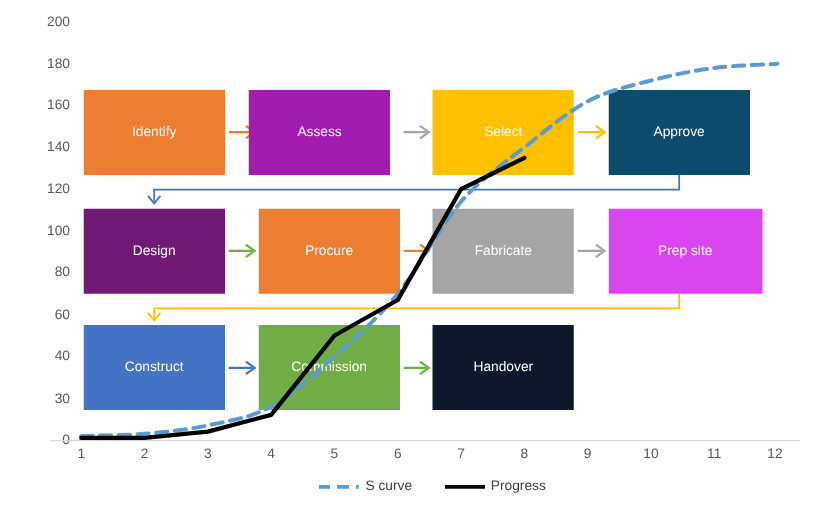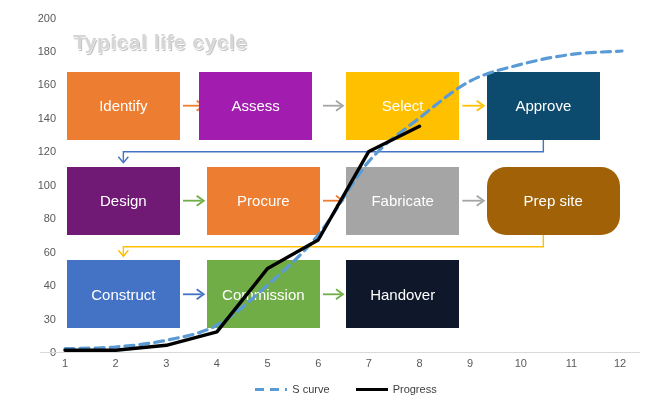--- a/index.html
+++ b/index.html
@@ -16,21 +16,21 @@
   .ytick{
     position:absolute;left:0;width:42px;text-align:right;font-size:11px;
     color:#595959;height:14px;line-height:14px;margin-left:14px;
   }
   .xtick{
     position:absolute;width:30px;text-align:center;font-size:11px;
     color:#595959;top:357px;
   }
   .pbox{
     position:absolute;display:flex;align-items:center;justify-content:center;
-    color:#fff;font-size:15px;z-index:2;
+    color:#fff;font-size:11px;z-index:2;
   }
   svg{position:absolute;left:0;top:0;}
   #under-layer{z-index:1;}
   #over-layer{z-index:3;pointer-events:none;}
   #legend{
     position:absolute;left:0;top:383px;width:660px;display:flex;
     justify-content:center;gap:26px;z-index:4;transform:translateX(16px);
   }
   .legend-item{display:flex;align-items:center;gap:5px;font-size:11px;color:#404040;}
   .swatch{width:32px;height:3px;}
@@ -75,21 +75,20 @@
       </g>
       <g>
         <path d="M543.35,139.7 L543.35,151.7 L123.35,151.7 L123.35,161.7" fill="none" stroke="#4472C4" stroke-width="1.4"></path>
         <path d="M118.35,156.7 L123.35,162.7 L128.35,156.7" fill="none" stroke="#4472C4" stroke-width="1.4"></path>
       </g>
       <g>
         <path d="M543.35,234.7 L543.35,246.7 L123.35,246.7 L123.35,255.3" fill="none" stroke="#FFC000" stroke-width="1.4"></path>
         <path d="M118.35,250.3 L123.35,256.3 L128.35,250.3" fill="none" stroke="#FFC000" stroke-width="1.4"></path>
       </g>
     </svg>
-  <div id="chart-title">Typical life cycle</div>
   <div id="boxes">
       <div class="pbox" style="left: 66.7px; top: 71.7px; width: 113.3px; height: 68px; background: rgb(237, 125, 49);">
         <span>Identify</span>
       </div>
       <div class="pbox" style="left: 199px; top: 71.7px; width: 113.3px; height: 68px; background: #a21caf;">
         <span>Assess</span>
       </div>
       <div class="pbox" style="left: 346px; top: 71.7px; width: 113.3px; height: 68px; background: rgb(255, 192, 0);">
         <span>Select</span>
       </div>
@@ -98,21 +97,21 @@
       </div>
       <div class="pbox" style="left: 66.7px; top: 166.7px; width: 113.3px; height: 68px; background: #701a75;">
         <span>Design</span>
       </div>
       <div class="pbox" style="left: 206.7px; top: 166.7px; width: 113.3px; height: 68px; background: rgb(237, 125, 49);">
         <span>Procure</span>
       </div>
       <div class="pbox" style="left: 346px; top: 166.7px; width: 113.3px; height: 68px; background: rgb(165, 165, 165);">
         <span>Fabricate</span>
       </div>
-      <div class="pbox" style="left: 486.7px; top: 166.7px; width: 133px; height: 68px; background: #a16207; border-radius: 19px;">
+      <div class="pbox" style="left: 486.7px; top: 166.7px; width: 123px; height: 68px; background: #d946ef;">
         <span>Prep site</span>
       </div>
       <div class="pbox" style="left: 66.7px; top: 260.3px; width: 113.3px; height: 68px; background: rgb(68, 114, 196);">
         <span>Construct</span>
       </div>
       <div class="pbox" style="left: 206.7px; top: 260.3px; width: 113.3px; height: 68px; background: rgb(112, 173, 71);">
         <span>Commission</span>
       </div>
       <div class="pbox" style="left: 346px; top: 260.3px; width: 113.3px; height: 68px; background: #0f172a;">
         <span>Handover</span>

